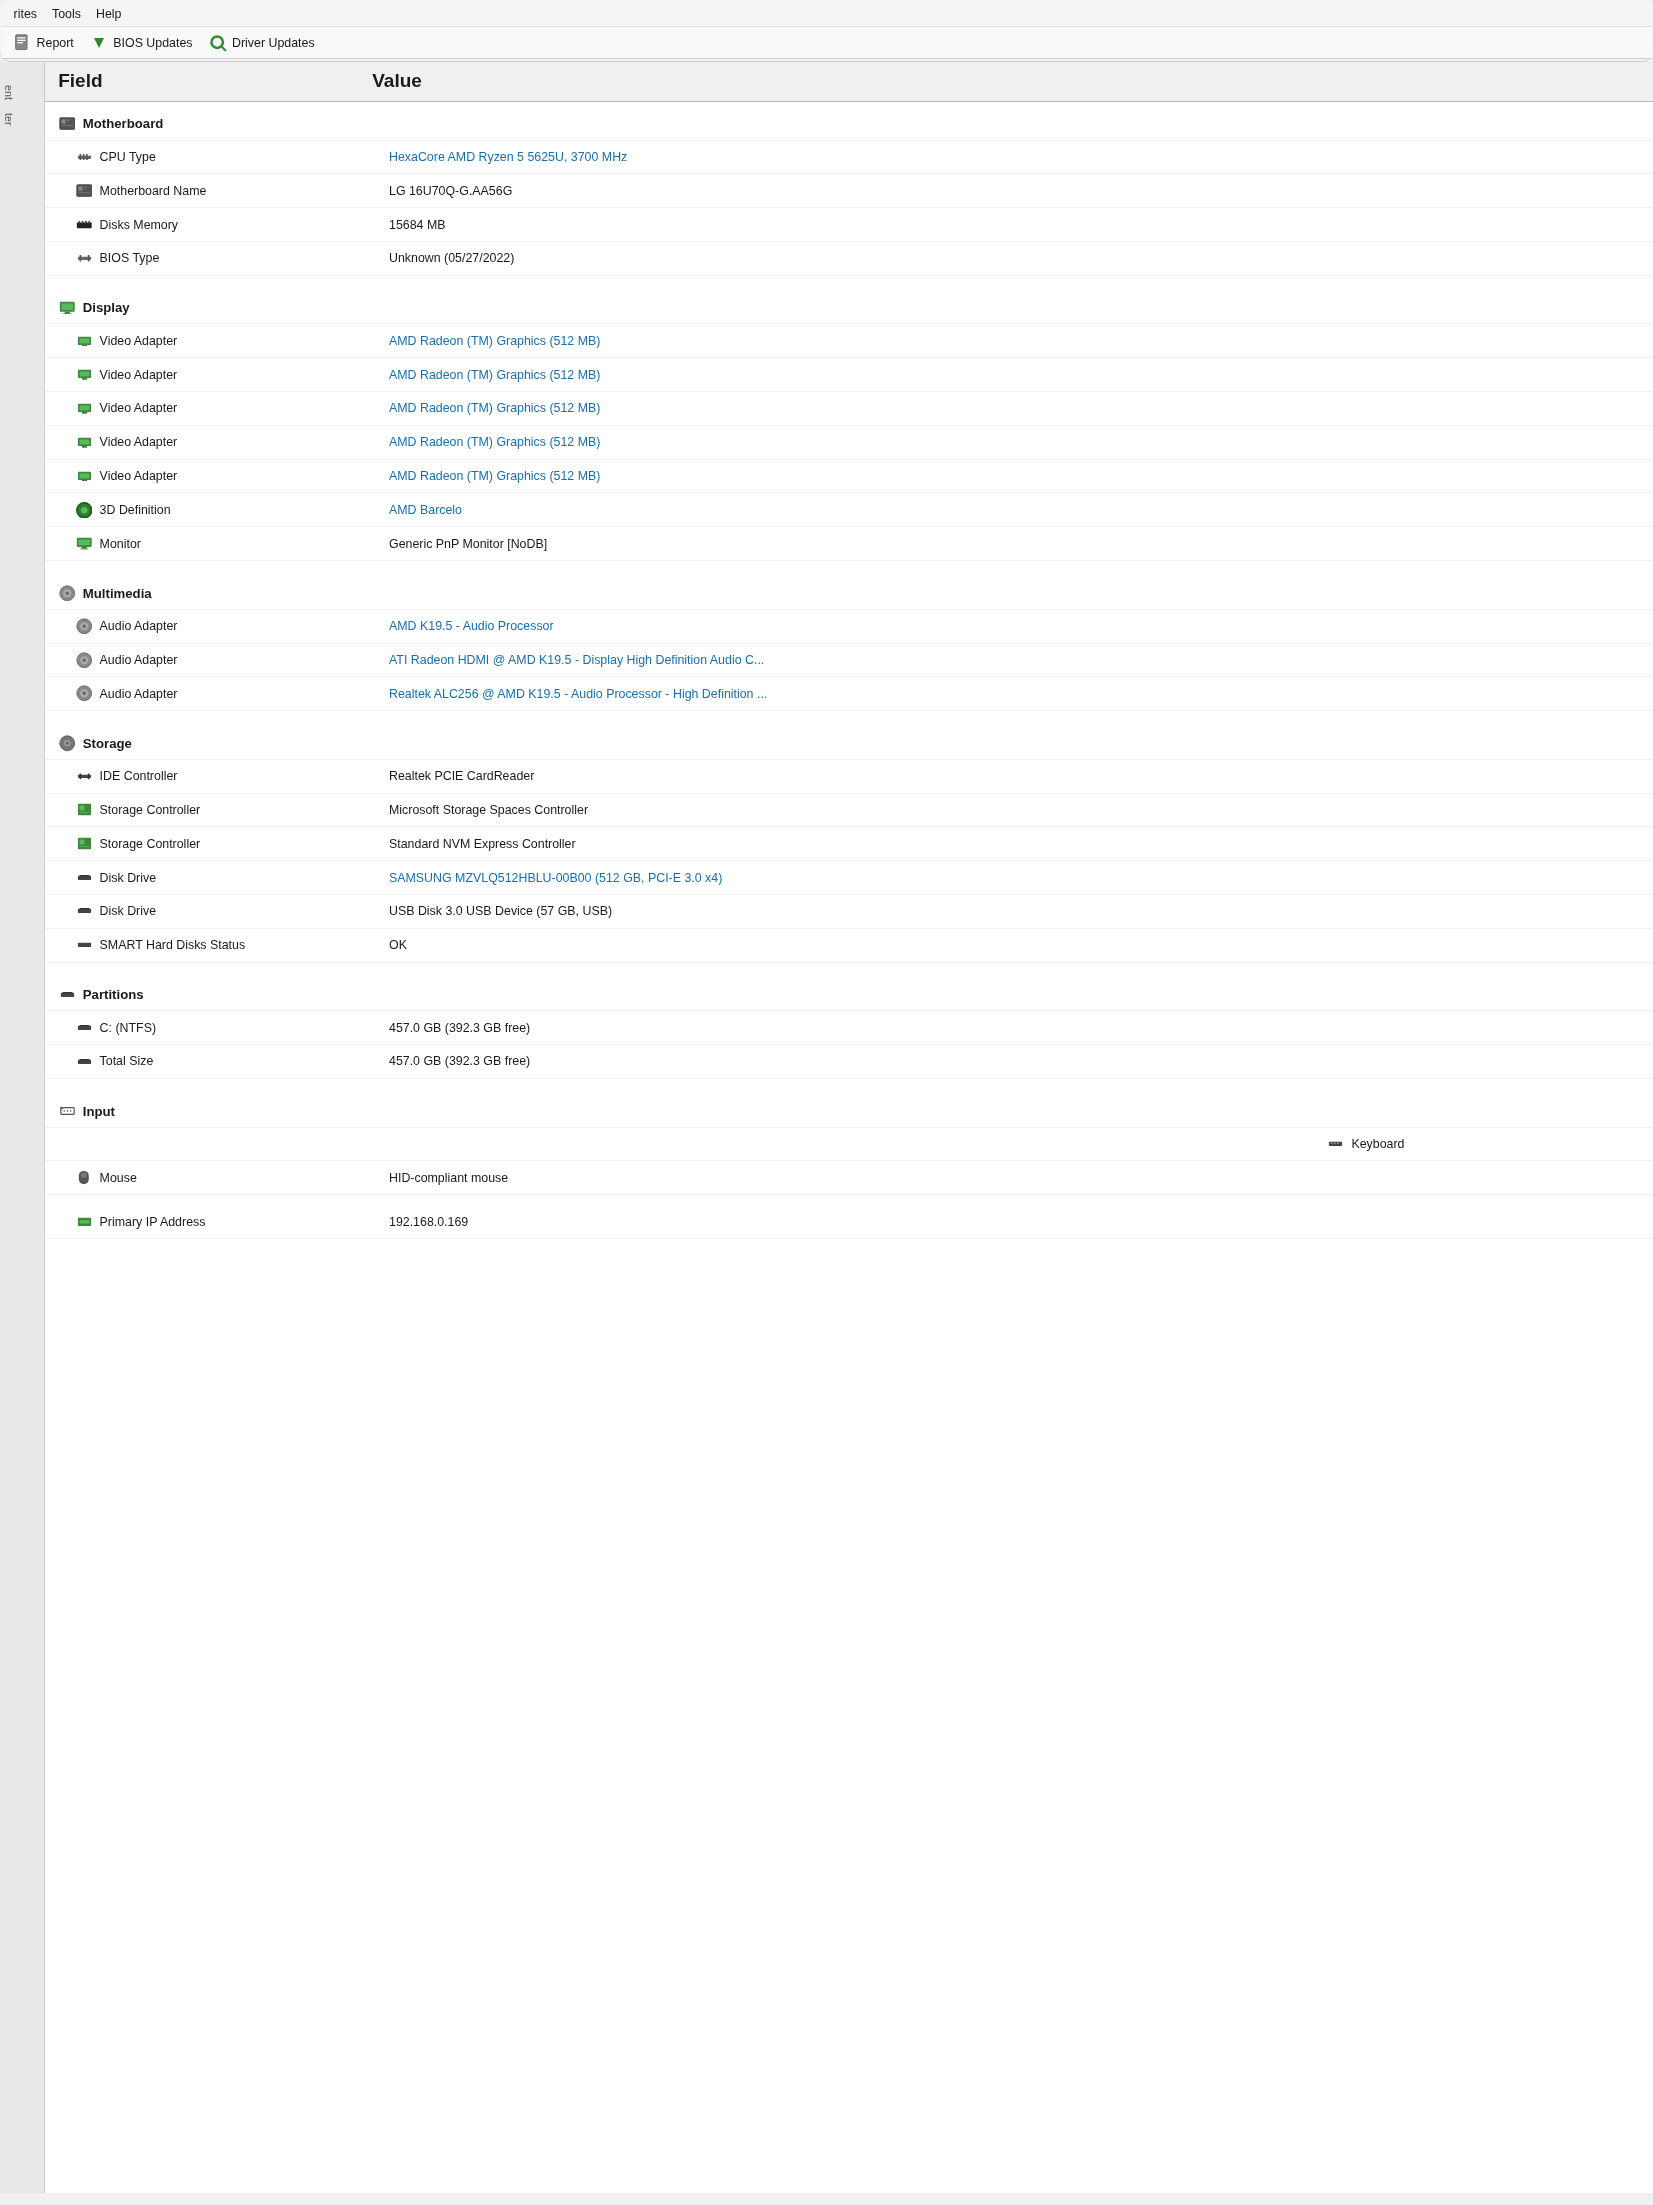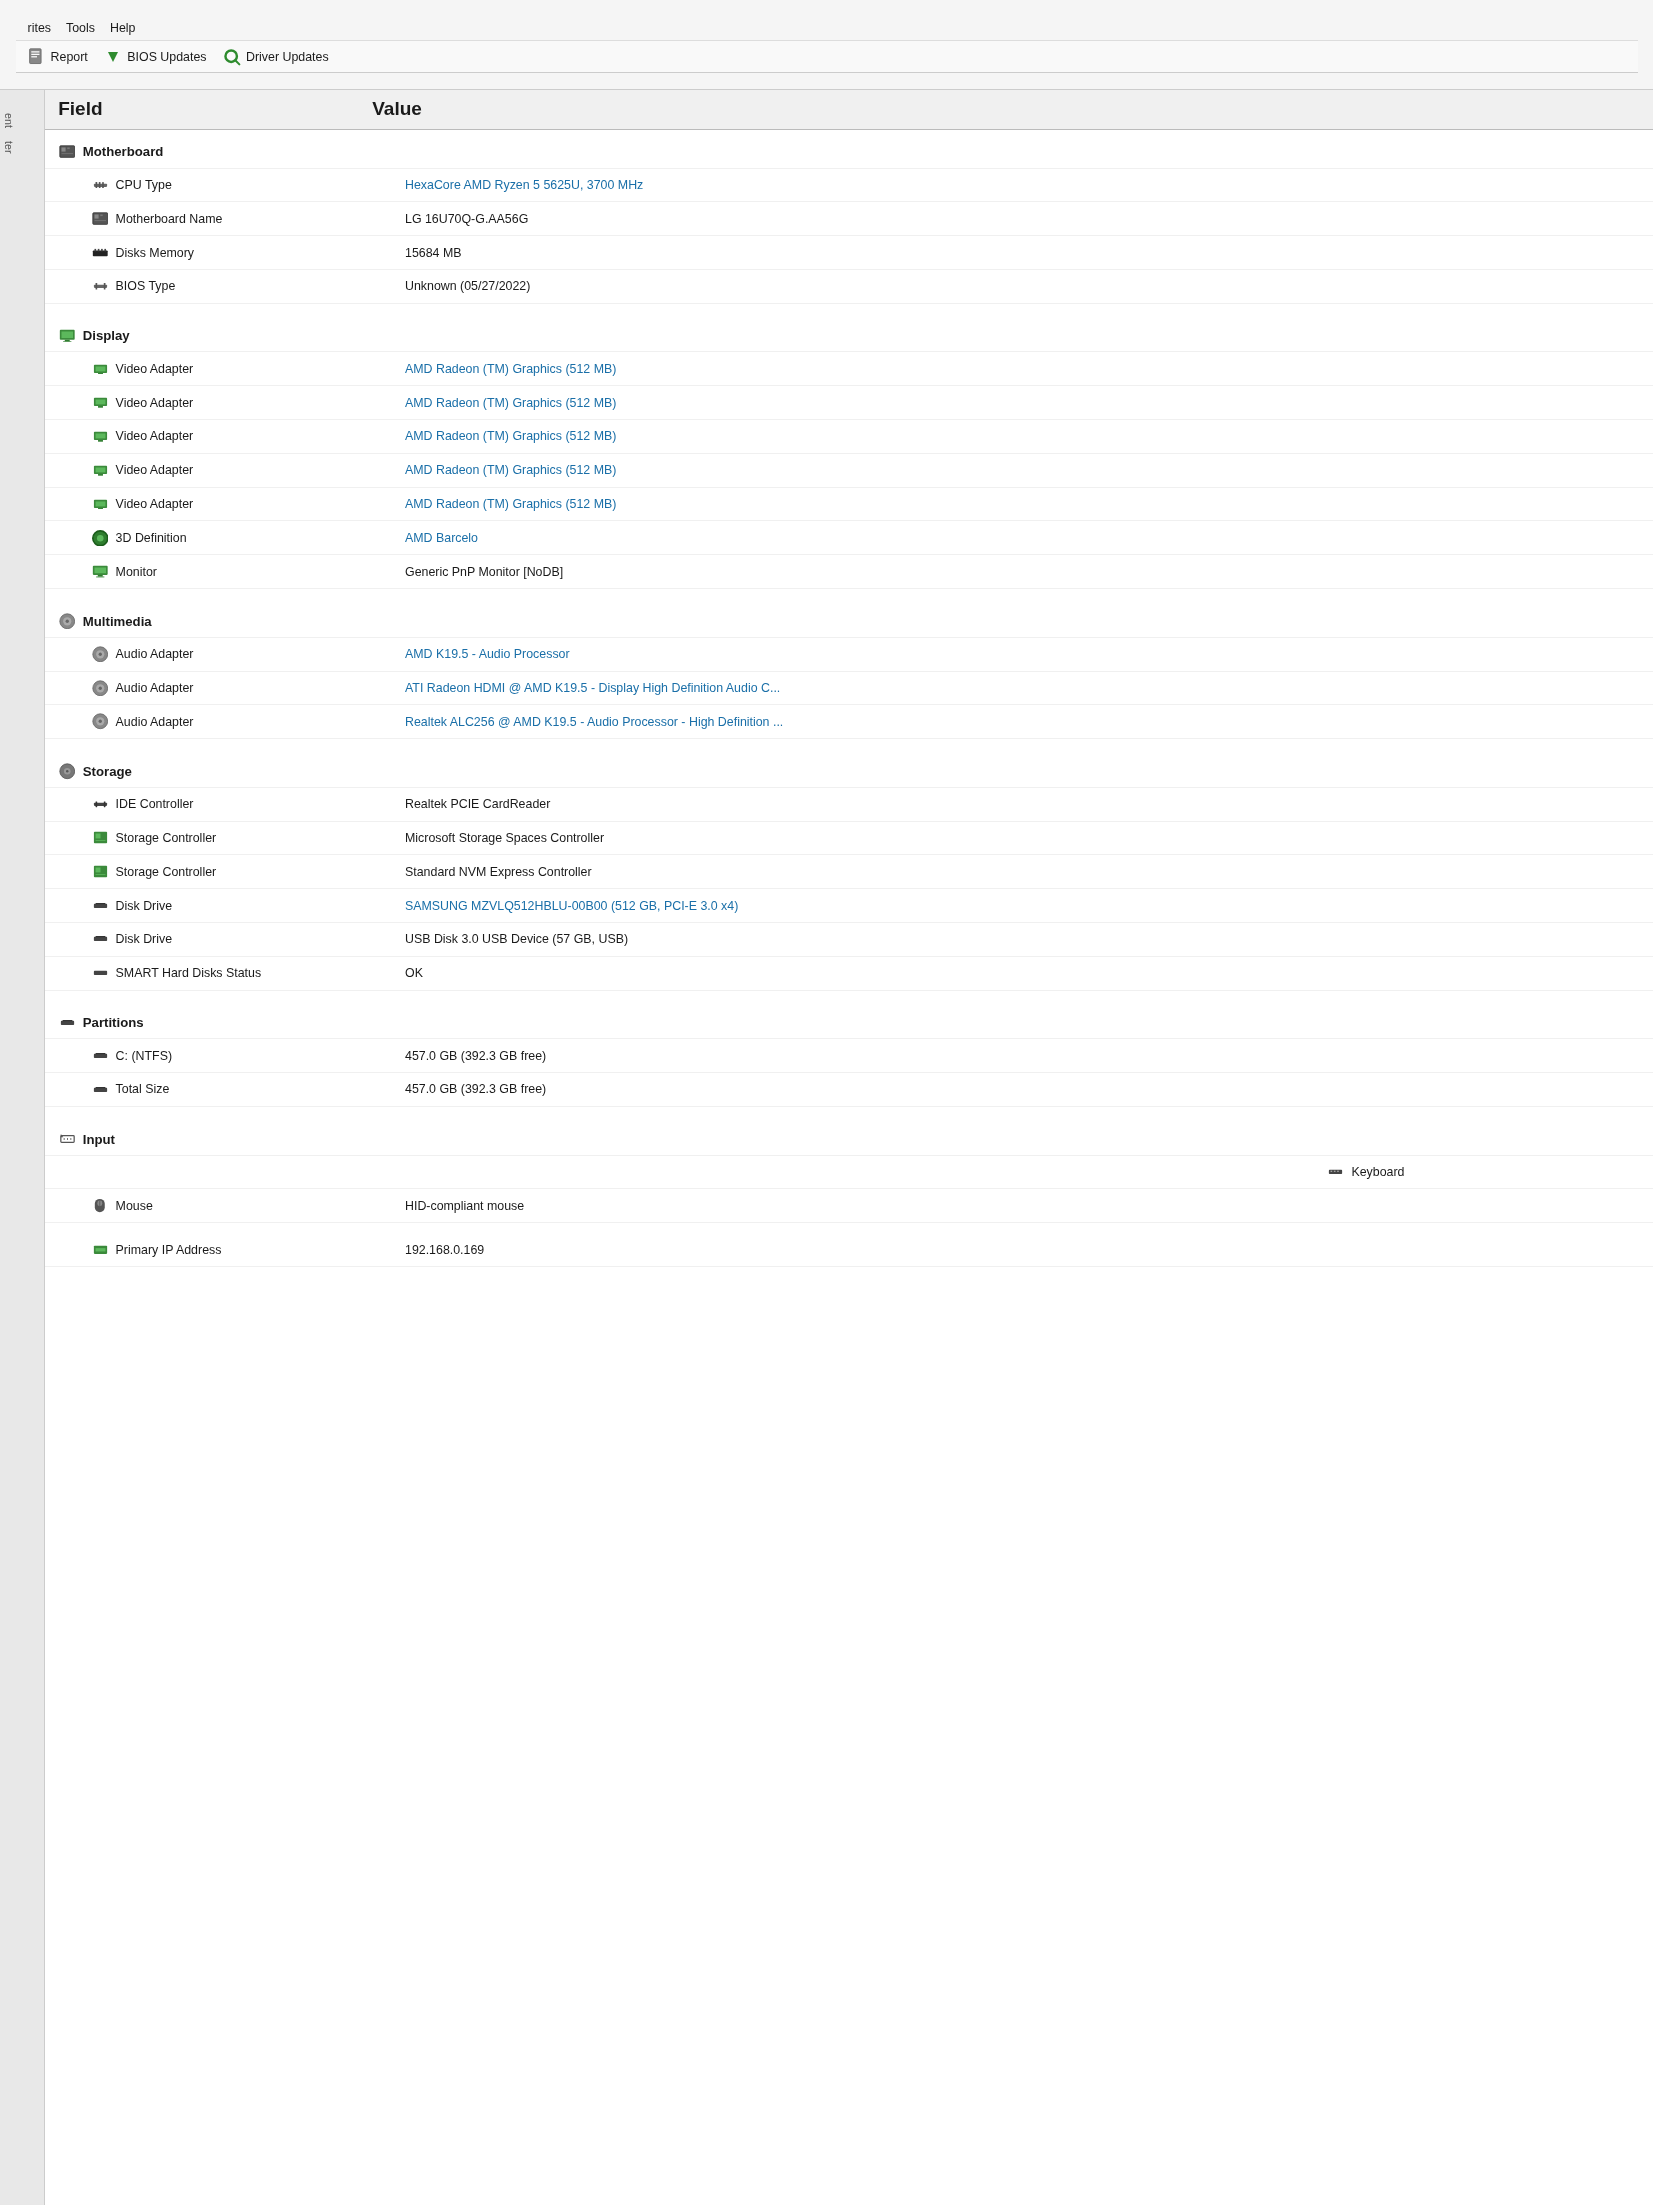--- a/index.html
+++ b/index.html
@@ -8,21 +8,22 @@
       font-size: 12.4px;
       background: #f0f0f0;
       color: #1a1a1a;
       width: 1654px;
       min-height: 2205px;
     }
 
     .app-bar {
       background: #f5f5f5;
       border-bottom: 0.8px solid #ccc;
-      padding: 16px;
+      padding: 2px;
+      border-radius: 12px;
     }
 
     .menu-bar {
       display: flex;
       gap: 15px;
       padding: 5px 11.6px;
       font-size: 12.4px;
       border-bottom: 0.8px solid #ddd;
     }
 
@@ -126,21 +127,21 @@
 
     .icon-box {
       display: inline-flex;
       align-items: center;
       justify-content: center;
       width: 18px;
       height: 18px;
       flex-shrink: 0;
     }
 
-    .indent-1 { padding-left: 46px; }
+    .indent-1 { padding-left: 30px; }
 
     .section-spacer {
       height: 10px;
       background: #fff;
     }
 
     .report-icon-svg {
       width: 18px; height: 18px;
     }
   </style>

